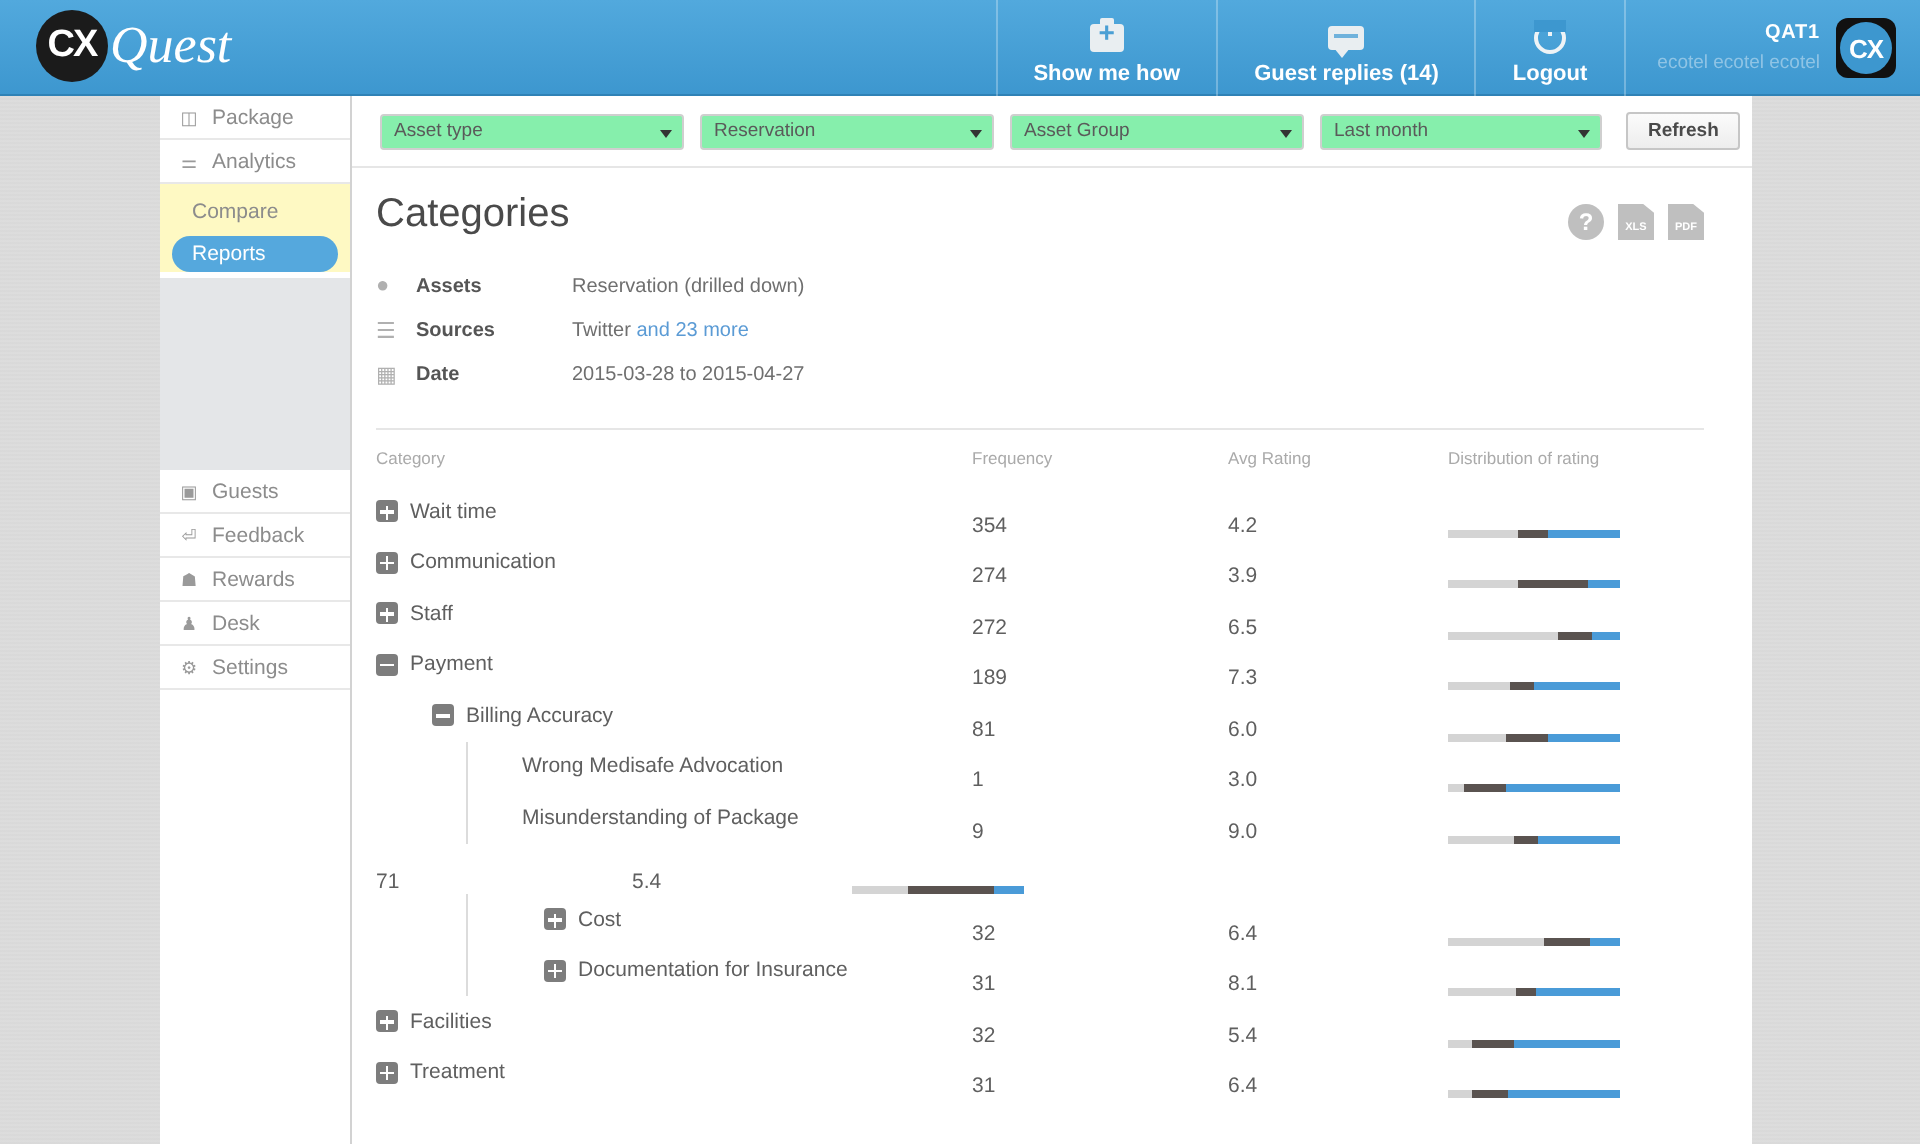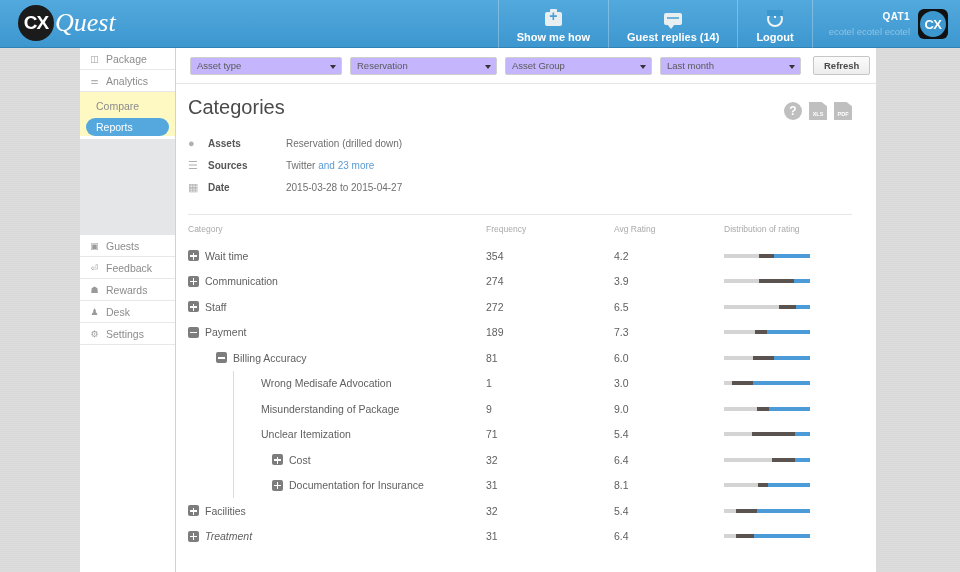--- a/index.html
+++ b/index.html
@@ -96,21 +96,21 @@
   .content {
     position: absolute; left: 176px; top: 48px; width: 700px; height: 524px;
     background: #fff;
   }
   .filterbar {
     height: 36px; border-bottom: 1px solid #e6e6e6;
     display: flex; align-items: center; padding: 0 0 0 14px; gap: 8px;
   }
   .sel {
     position: relative; height: 18px; border: 1px solid #cfcfcf; border-radius: 2px;
-    background: #c4b5fd; font-size: 9.5px; color: #5a5a5a;
+    background: #86efac; font-size: 9.5px; color: #5a5a5a;
     display: flex; align-items: center; padding: 0 16px 0 6px; cursor: pointer;
   }
   .sel:after {
     content:""; position:absolute; right:5px; top:7px;
     border-left:3px solid transparent; border-right:3px solid transparent; border-top:4px solid #333;
   }
   .sel.w1 { width: 152px; } .sel.w2 { width: 147px; }
   .sel.w3 { width: 147px; } .sel.w4 { width: 141px; }
   .btn-refresh {
     height: 19px; padding: 0 10px; border: 1px solid #c6c6c6; border-radius: 2px;
@@ -137,21 +137,21 @@
   .meta { margin-top: 12px; }
   .meta-row { display:flex; align-items:center; height: 22px; font-size: 10px; }
   .meta-ic { width: 20px; display:flex; justify-content:flex-start; color:#b0b0b0; font-size:11px; }
   .meta-label { width: 78px; font-weight: bold; color:#555; }
   .meta-val { color:#6f6f6f; }
   .meta-val a { color:#5b9bd5; text-decoration:none; }
 
   
   .tbl { margin: 16px 0 0 0; border-top: 1px solid #e6e6e6; }
   .thead { display:flex; height:28px; align-items:center; font-size:8.5px; color:#aaaaaa; }
-  .row { display:flex; height:25.5px; align-items:center; font-size:10.5px; color:#5f5f5f; position:relative; }
+  .row { display:flex; height:25.5px; align-items:flex-end; font-size:10.5px; color:#5f5f5f; position:relative; }
   .c-cat { width: 298px; display:flex; align-items:center; position:relative; height:100%; }
   .c-freq { width: 128px; }
   .c-rate { width: 110px; }
   .c-dist { width: 120px; display:flex; align-items:center; }
   .toggle {
     width: 11px; height: 11px; background:#7d7d7d; border-radius:2px; color:#fff;
     font-size:9px; line-height:10px; text-align:center; font-weight:bold; cursor:pointer;
     flex: 0 0 auto; margin-right: 6px; position:relative;
   }
   .toggle:before { content:""; position:absolute; left:2px; top:5px; width:7px; height:1.5px; background:#fff; }
@@ -418,27 +418,20 @@
               <div class="c-rate">9.0</div>
               <div class="c-dist">
                 <div class="bar">
                   <div class="seg-neg" style="width: 38%;"></div>
                   <div class="seg-neu" style="width: 14%;"></div>
                   <div class="seg-pos" style="width: 48%;"></div>
                 </div>
               </div>
             </div>
             <div class="row">
-              <div class="c-cat">
-                <span class="tline" style="left: 45px;"></span>
-                <div style="display: flex; align-items: center; margin-left: 56px;">
-                  <span class="nopad"></span>
-                  <span class="cat-name">Unclear Itemization</span>
-                </div>
-              </div>
               <div class="c-freq">71</div>
               <div class="c-rate">5.4</div>
               <div class="c-dist">
                 <div class="bar">
                   <div class="seg-neg" style="width: 32%;"></div>
                   <div class="seg-neu" style="width: 50%;"></div>
                   <div class="seg-pos" style="width: 18%;"></div>
                 </div>
               </div>
             </div>
@@ -490,21 +483,21 @@
               <div class="c-dist">
                 <div class="bar">
                   <div class="seg-neg" style="width: 14%;"></div>
                   <div class="seg-neu" style="width: 24%;"></div>
                   <div class="seg-pos" style="width: 62%;"></div>
                 </div>
               </div>
             </div>
             <div class="row">
               <div class="c-cat">
-                <div style="display: flex; align-items: center; margin-left: 0px; font-style: italic;">
+                <div style="display: flex; align-items: center; margin-left: 0px;">
                   <span class="toggle plus"></span>
                   <span class="cat-name">Treatment</span>
                 </div>
               </div>
               <div class="c-freq">31</div>
               <div class="c-rate">6.4</div>
               <div class="c-dist">
                 <div class="bar">
                   <div class="seg-neg" style="width: 14%;"></div>
                   <div class="seg-neu" style="width: 21%;"></div>

